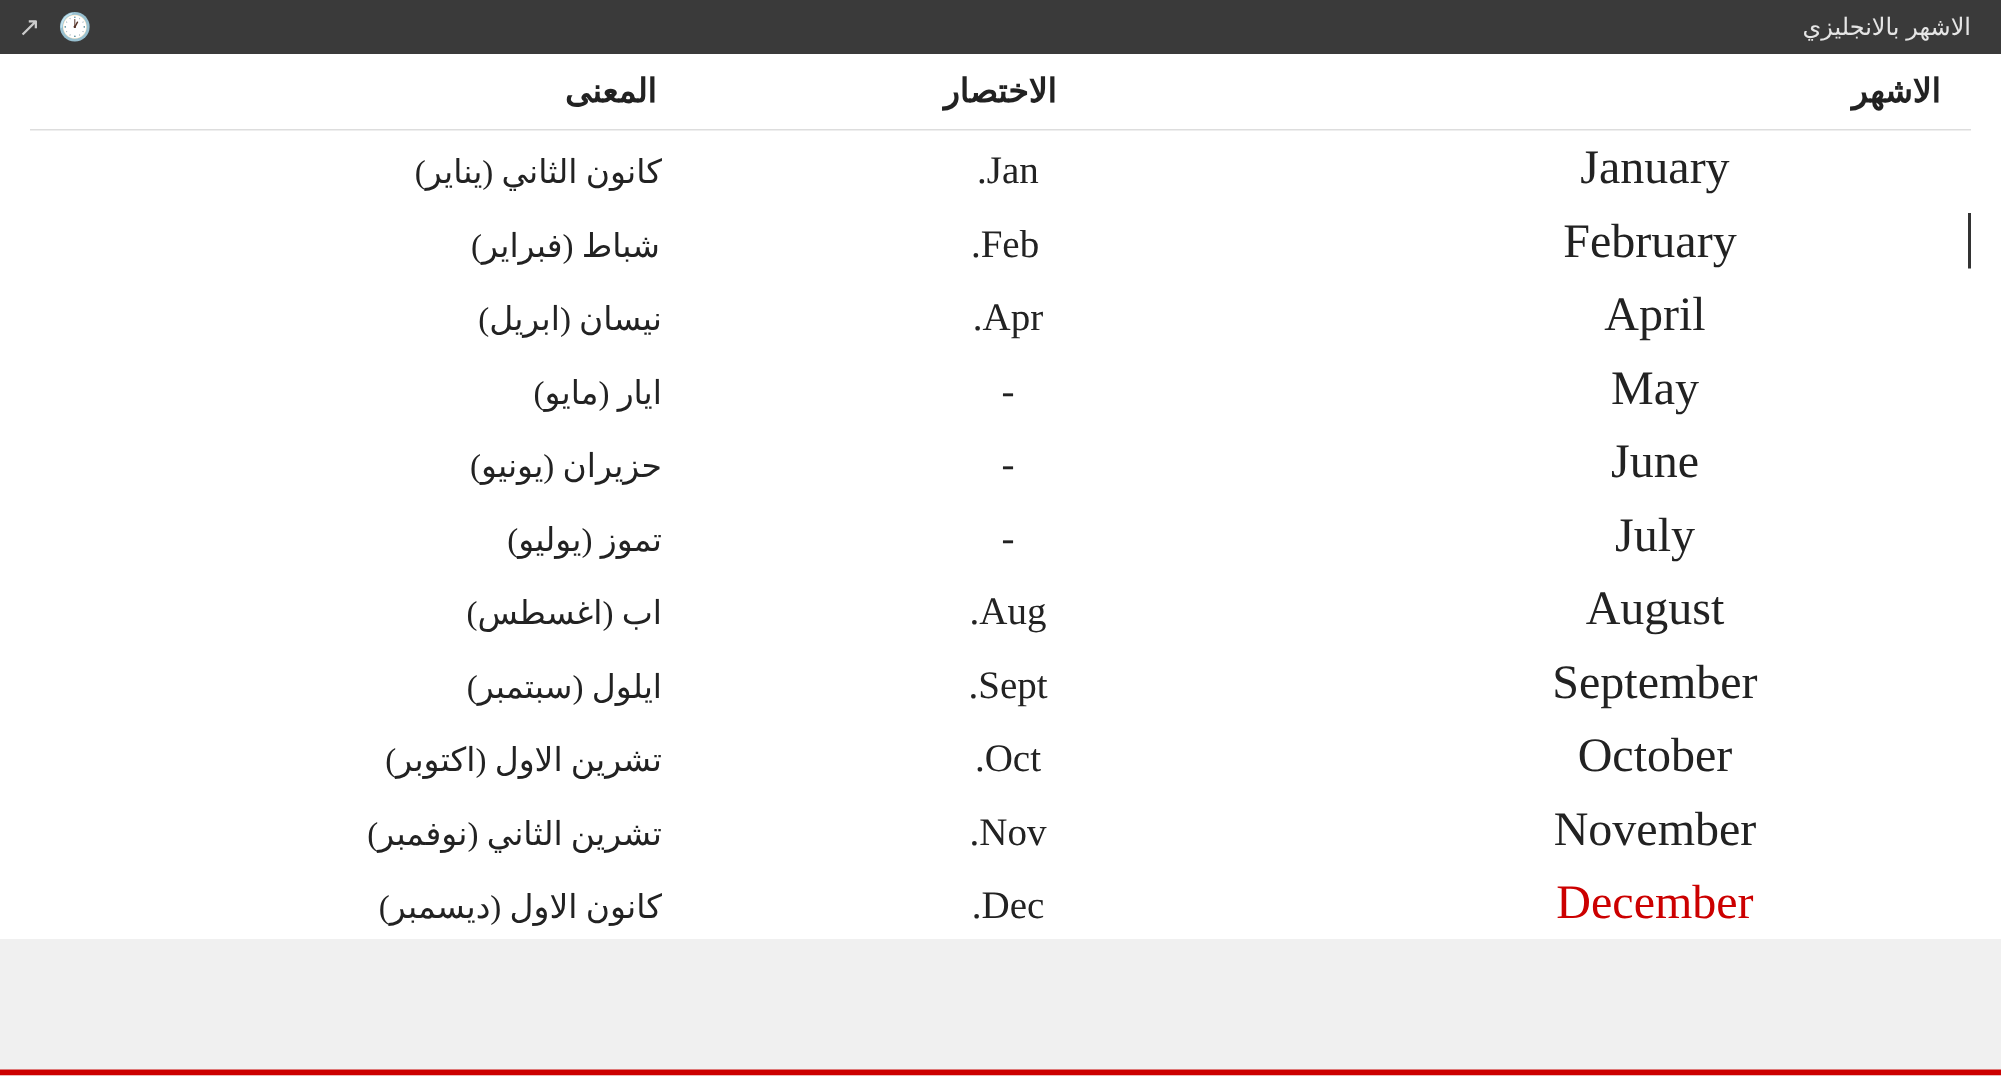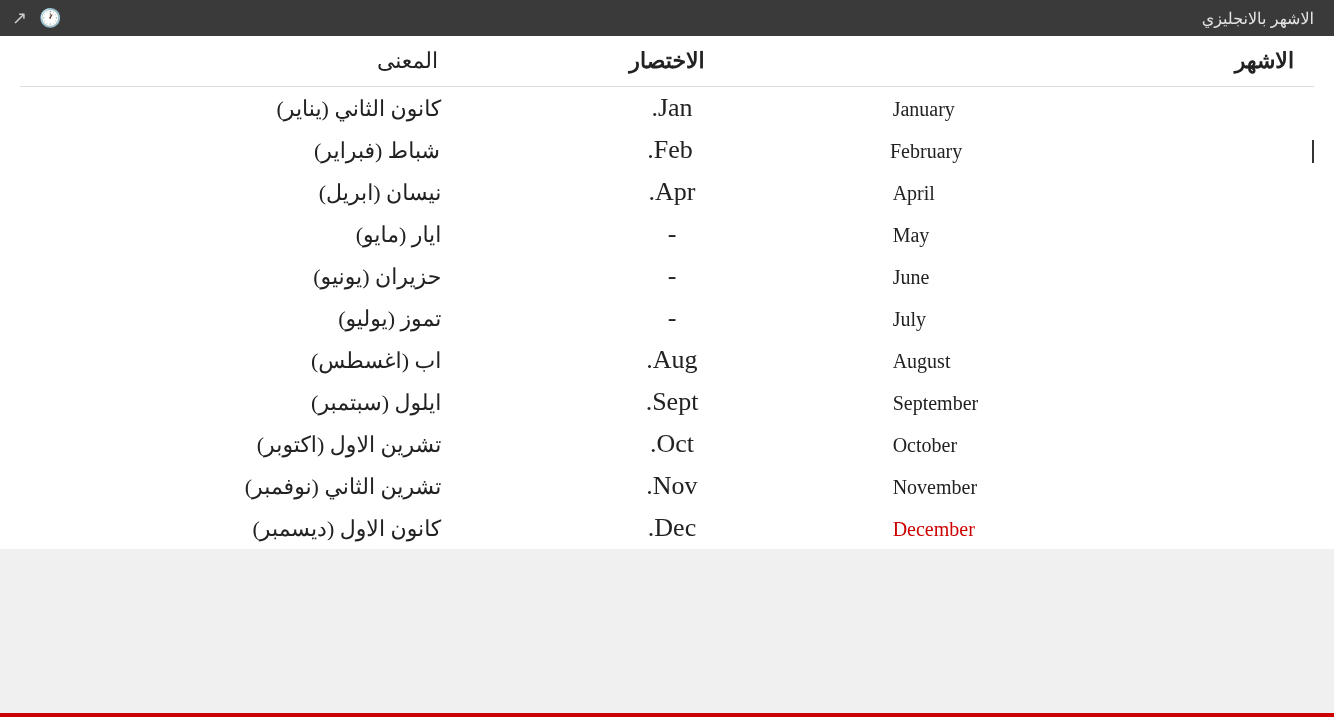--- a/index.html
+++ b/index.html
@@ -48,21 +48,21 @@
       flex-direction: row-reverse;
       border-bottom: 1px solid #ddd;
       padding: 12px 0;
       direction: rtl;
     }
 
     .col-meaning {
       flex: 1;
       text-align: right;
       font-size: 22px;
-      font-weight: normal;
+      font-weight: bold;
       color: #222;
       padding-right: 20px;
     }
 
     .col-abbr {
       flex: 1;
       text-align: center;
       font-size: 22px;
       font-weight: bold;
       color: #222;
@@ -101,22 +101,22 @@
 
     .cell-abbr {
       flex: 1;
       text-align: center;
       font-size: 26px;
       color: #222;
     }
 
     .cell-english {
       flex: 1;
-      text-align: left;
-      font-size: 20px;
+      text-align: center;
+      font-size: 32px;
       color: #222;
       padding-left: 10px;
     }
 
     .december-row .cell-english {
       color: #cc0000;
     }
 
     .bottom-bar {
       position: absolute;

